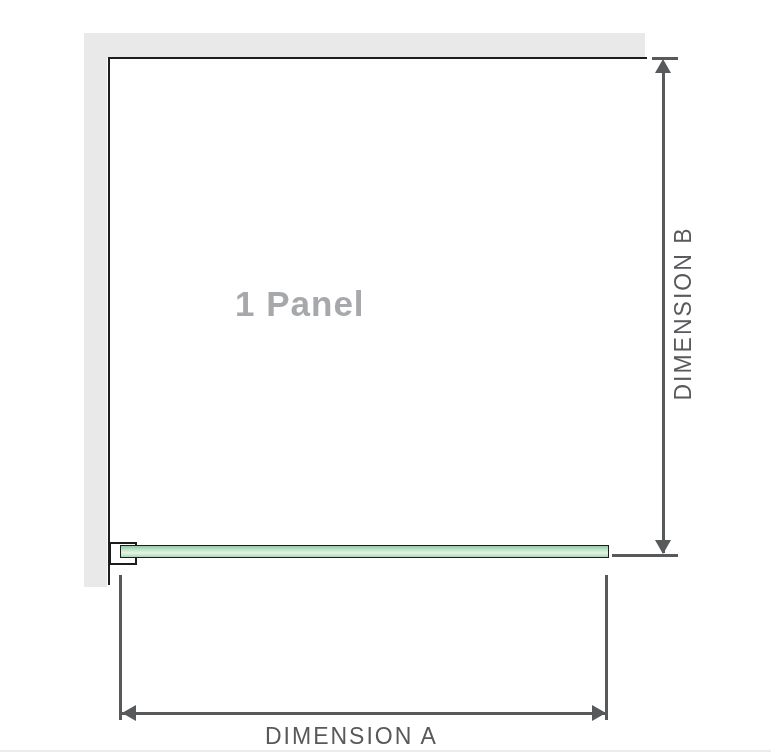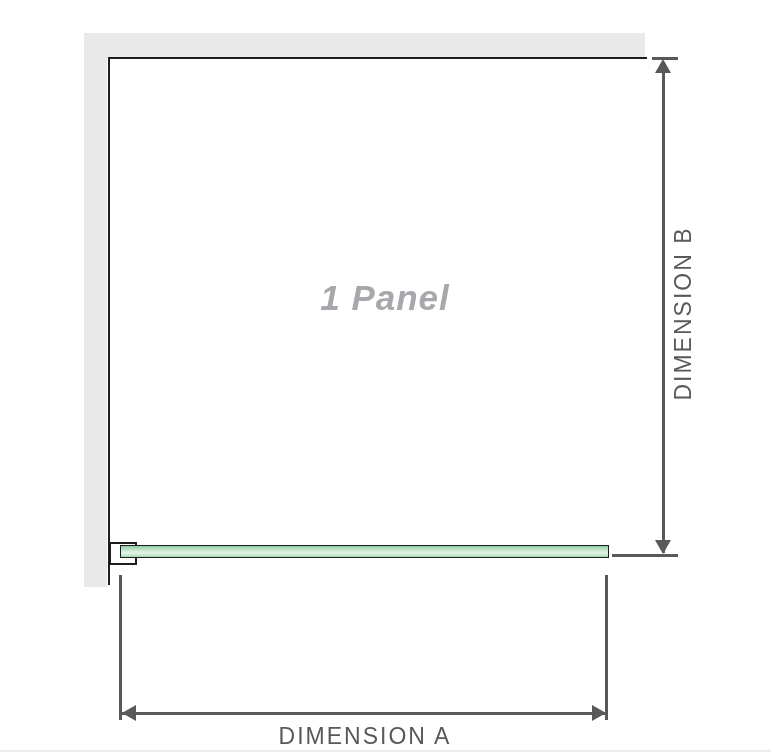--- a/index.html
+++ b/index.html
@@ -23,23 +23,23 @@
   .abs{position:absolute;box-sizing:border-box;}
 
   
   .wall-top{left:84px;top:33px;width:561px;height:25px;background:var(--wall-fill);}
   .wall-left{left:84px;top:33px;width:23px;height:554px;background:var(--wall-fill);}
   .wall-edge-top{left:108px;top:57px;width:539px;height:2px;background:var(--outline);}
   .wall-edge-left{left:108px;top:57px;width:2px;height:528px;background:var(--outline);}
 
   
   .panel-label{
-    left:235px;top:276px;width:300px;height:44px;
-    text-align:center;line-height:44px;
-    font-size:35px;font-style:italic;font-weight:600;
+    left:235px;top:282px;width:300px;height:44px;
+    text-align:left;line-height:44px;
+    font-size:35px;font-weight:600;
     color:var(--panel-text);letter-spacing:1px;
   }
 
   
   .bracket{
     left:109px;top:542px;width:28px;height:23px;
     background:#ffffff;border:2.5px solid var(--outline);
   }
 
   
@@ -78,21 +78,21 @@
   .dima-ext-right{left:605px;top:575px;width:3px;height:145px;background:var(--dimension);}
   .dima-line{left:122px;top:712px;width:484px;height:3px;background:var(--dimension);}
   .dima-arrow-left{left:122px;top:705px;
     border-top:8.5px solid transparent;border-bottom:8.5px solid transparent;
     border-right:14px solid var(--dimension);}
   .dima-arrow-right{left:592px;top:705px;
     border-top:8.5px solid transparent;border-bottom:8.5px solid transparent;
     border-left:14px solid var(--dimension);}
   .dima-label{
     left:265px;top:724px;width:200px;height:25px;
-    text-align:center;line-height:25px;
+    text-align:left;line-height:25px;
     font-size:23px;color:var(--dimension);letter-spacing:2px;
     white-space:nowrap;
   }
 
   
   .bottom-divider{left:0;top:750px;width:771px;height:2px;background:var(--divider);}
 </style>
 </head>
 <body>
 

